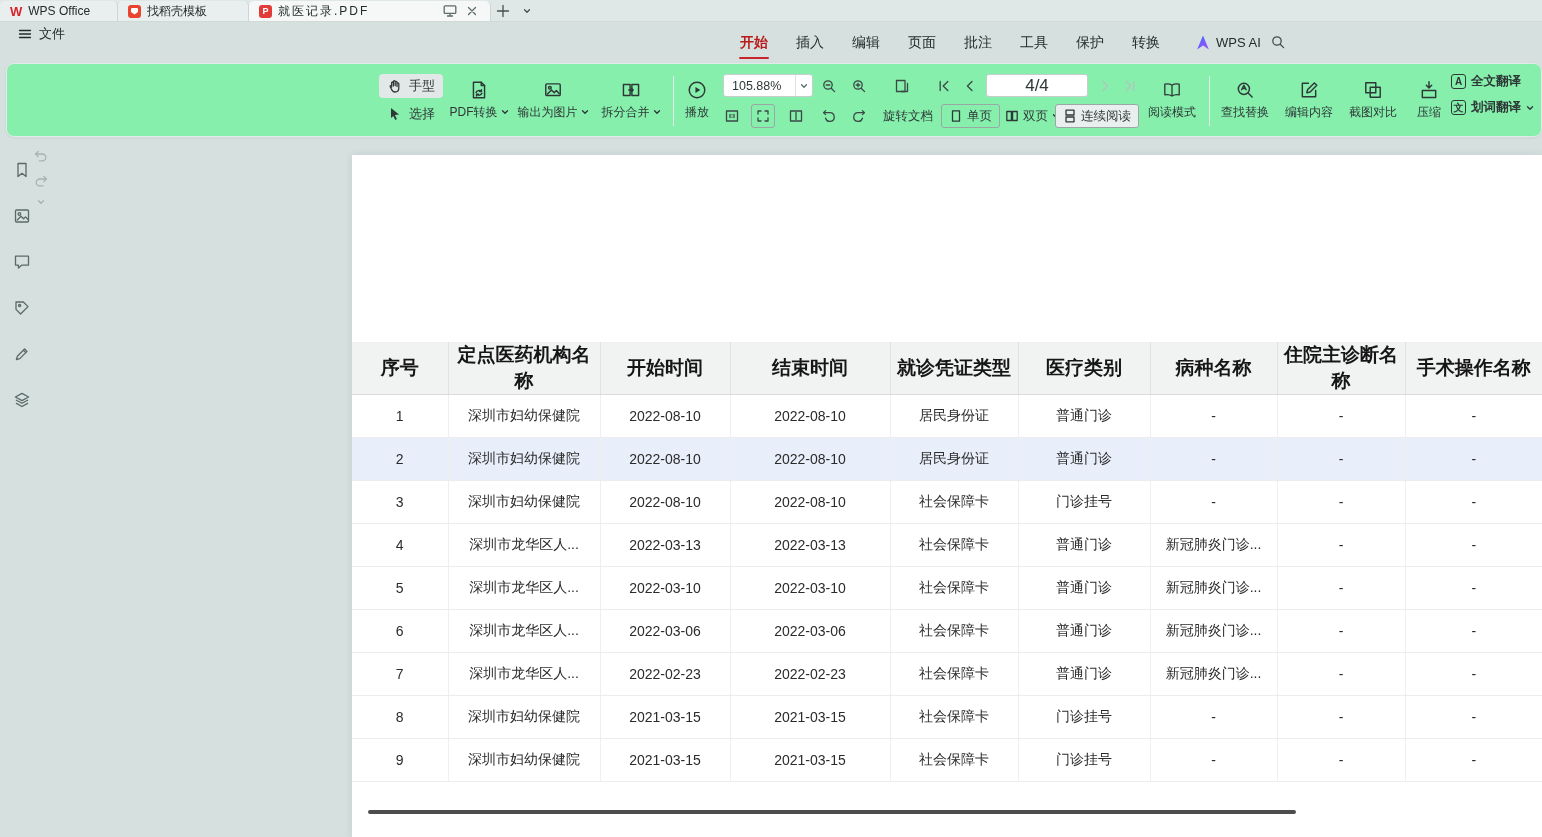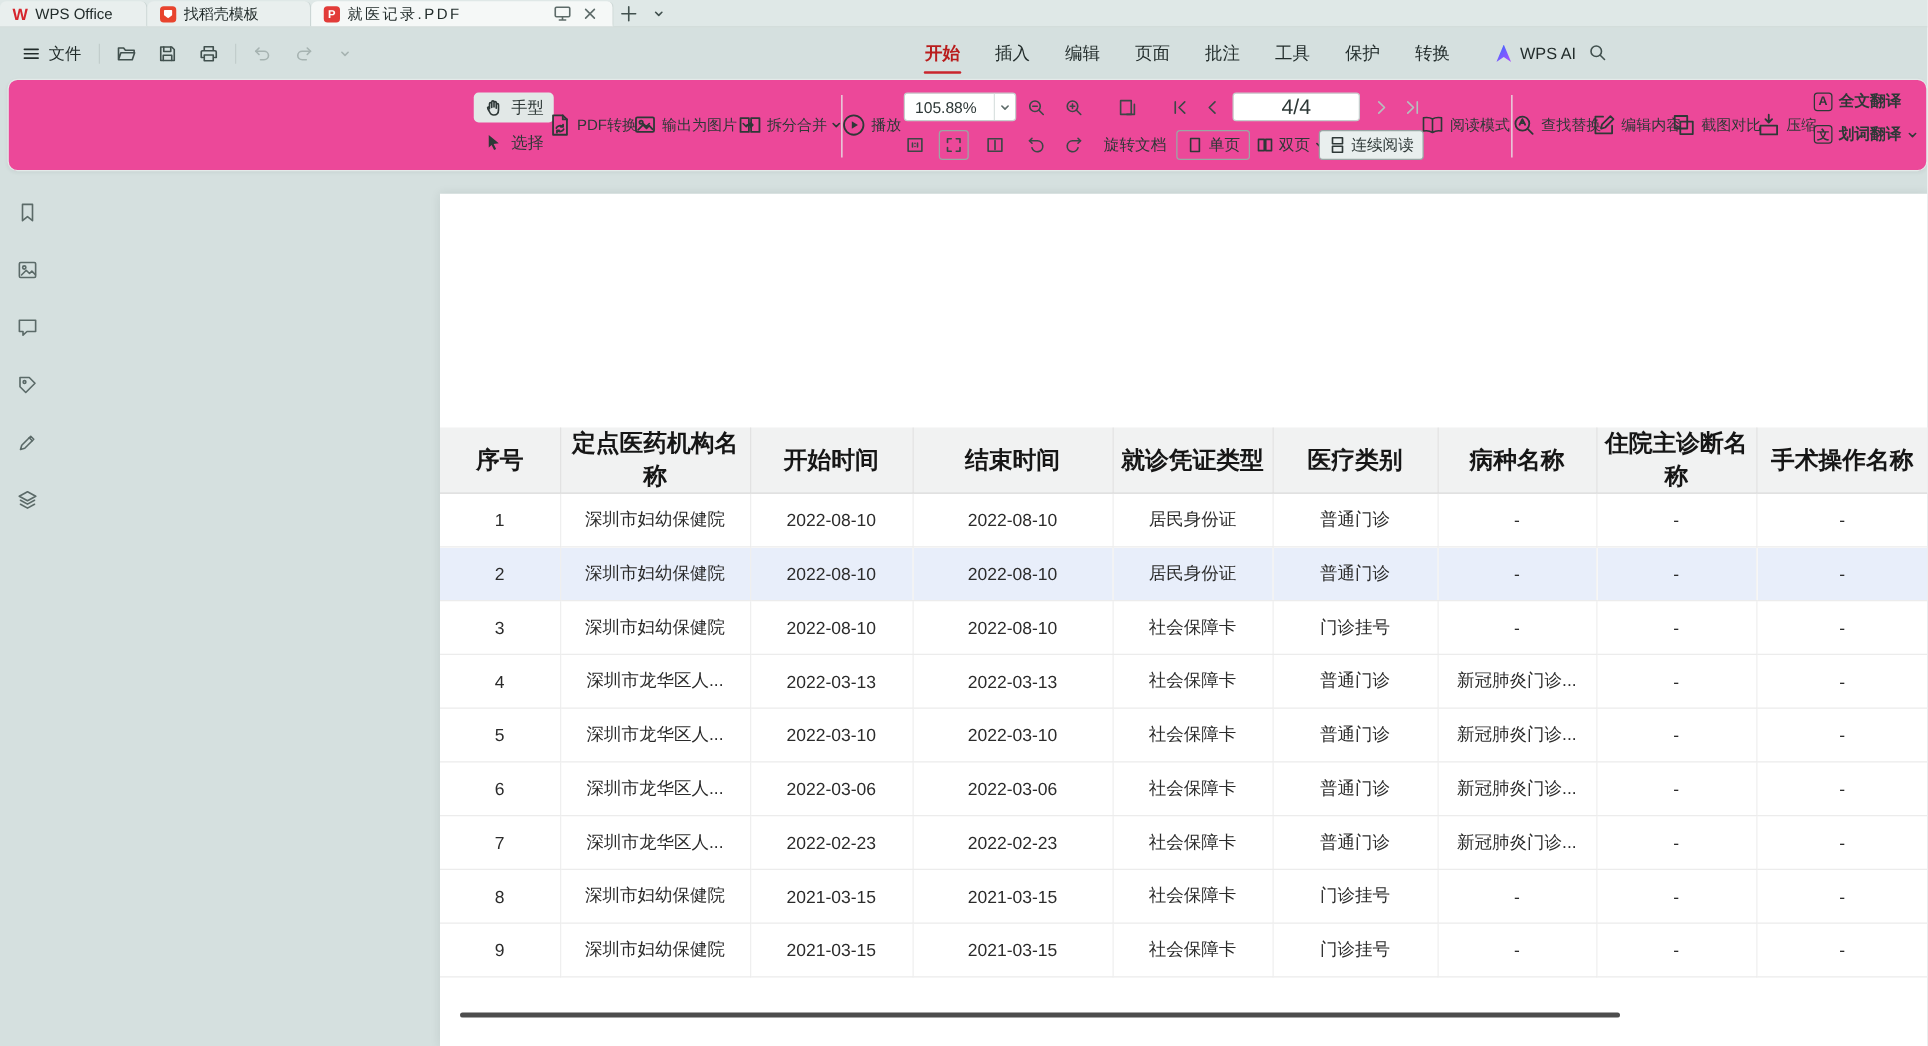--- a/index.html
+++ b/index.html
@@ -25,40 +25,40 @@
   .wlogo::after{content:"W";}
   .docer-badge{width:13px;height:13px;background:#e8442e;border-radius:3px;display:flex;align-items:center;justify-content:center;}
   .docer-badge::after{content:"";width:7px;height:7px;background:#fff;border-radius:1px;clip-path:polygon(0 0,100% 0,100% 65%,50% 100%,0 65%);}
   .pdf-badge{width:13px;height:13px;background:#e23c39;border-radius:3px;color:#fff;font-size:9px;font-weight:bold;display:flex;align-items:center;justify-content:center;}
   .pdf-badge::after{content:"P";}
   .tab-ic{width:16px;height:16px;display:flex;align-items:center;justify-content:center;color:#5d6b69;}
   .tab-plus,.tab-chev{display:flex;align-items:center;justify-content:center;width:24px;color:#41504e;}
 
   
   .menubar{position:absolute;top:22px;left:0;right:0;height:41px;}
-  .mb-left{position:absolute;left:12px;top:0;height:100%;display:flex;align-items:center;gap:9px;}
+  .mb-left{position:absolute;left:12px;top:0;height:100%;display:flex;align-items:center;gap:9px;flex-direction:column;}
   .file-btn{display:flex;align-items:center;gap:6px;font-size:13px;color:#222c2b;padding:3px 5px;border-radius:4px;}
   .vsep{width:1px;height:16px;background:#c2cdcc;}
   .icbtn{width:24px;height:24px;border:none;background:transparent;display:flex;align-items:center;justify-content:center;color:#41504e;border-radius:4px;}
   .icbtn.dim{color:#a6b3b1;}
   .menu-tabs{position:absolute;left:726px;top:0;height:100%;display:flex;align-items:stretch;font-size:14px;color:#232d2c;}
   .menu-tab{padding:0 14px;display:flex;align-items:center;position:relative;}
   .menu-tab.active{color:#b91c1c;font-weight:bold;}
   .menu-tab.active::after{content:"";position:absolute;left:13px;right:13px;bottom:4px;height:2px;background:#c9252d;border-radius:1px;}
   .wpsai{position:absolute;left:1196px;top:0;height:100%;display:flex;align-items:center;gap:6px;font-size:13px;color:#232d2c;}
   .wpsai-icon{width:14px;height:14px;background:linear-gradient(135deg,#2f6bff,#7b5bff 55%,#b04bff);clip-path:polygon(8% 100%,50% 0,92% 100%,50% 72%);}
   .menu-search{position:absolute;left:1266px;top:8px;}
 
   
-  .toolbar{position:absolute;top:63px;left:6px;right:0;height:74px;background:#ec4899;border:1px solid #e4eae9;border-radius:8px;box-shadow:0 1px 3px rgba(30,50,48,.06);}
+  .toolbar{position:absolute;top:63px;left:6px;right:0;height:74px;background:#86efac;border:1px solid #e4eae9;border-radius:8px;box-shadow:0 1px 3px rgba(30,50,48,.06);}
   .tool-col{position:absolute;left:372px;top:10px;display:flex;flex-direction:column;gap:4px;}
   .tool-row{display:flex;align-items:center;gap:6px;font-size:13px;height:24px;padding:0 8px;border-radius:4px;color:#2e3837;}
   .tool-row.selected{background:#e2e8e7;}
   .biggroup{position:absolute;left:438px;top:6px;display:flex;}
-  .bigbtn{display:flex;flex-direction:row;align-items:center;justify-content:center;gap:4px;height:60px;font-size:12px;color:#2e3837;border-radius:4px;}
+  .bigbtn{display:flex;flex-direction:column;align-items:center;justify-content:center;gap:4px;height:60px;font-size:12px;color:#2e3837;border-radius:4px;}
   .bigbtn .lbl{display:flex;align-items:center;gap:3px;white-space:nowrap;}
   .w68{width:68px}.w80{width:80px}.w76{width:76px}.w44{width:44px}.w64{width:64px}.w48{width:48px}
   .tsep{position:absolute;top:12px;width:1px;height:50px;background:#e6ebea;}
   .zoom-combo{position:absolute;left:716px;top:10px;width:90px;height:23px;border:1px solid #c6cecd;border-radius:3px;display:flex;align-items:center;background:#fff;font-size:12.5px;}
   .zoom-combo .zval{flex:1;padding-left:8px;}
   .zoom-combo .zdiv{width:1px;height:100%;background:#dbe2e1;}
   .zoom-combo .zarr{width:16px;display:flex;align-items:center;justify-content:center;color:#5d6b69;}
   .sqbtn{position:absolute;width:24px;height:24px;display:flex;align-items:center;justify-content:center;color:#3c4746;border-radius:4px;background:transparent;border:none;}
   .sqbtn.dim2{color:#b6c0bf;}
   .sqbtn.boxed{border:1px solid #9aa7a5;border-radius:3px;}

